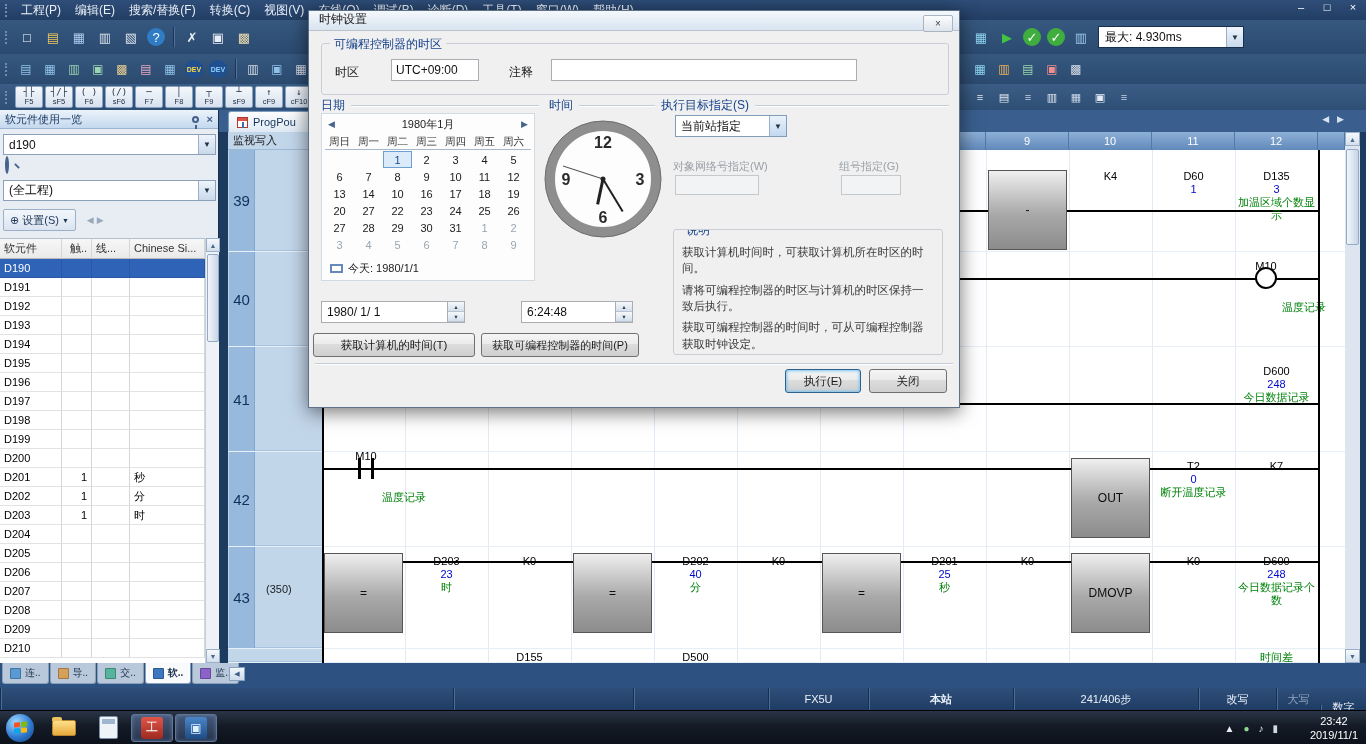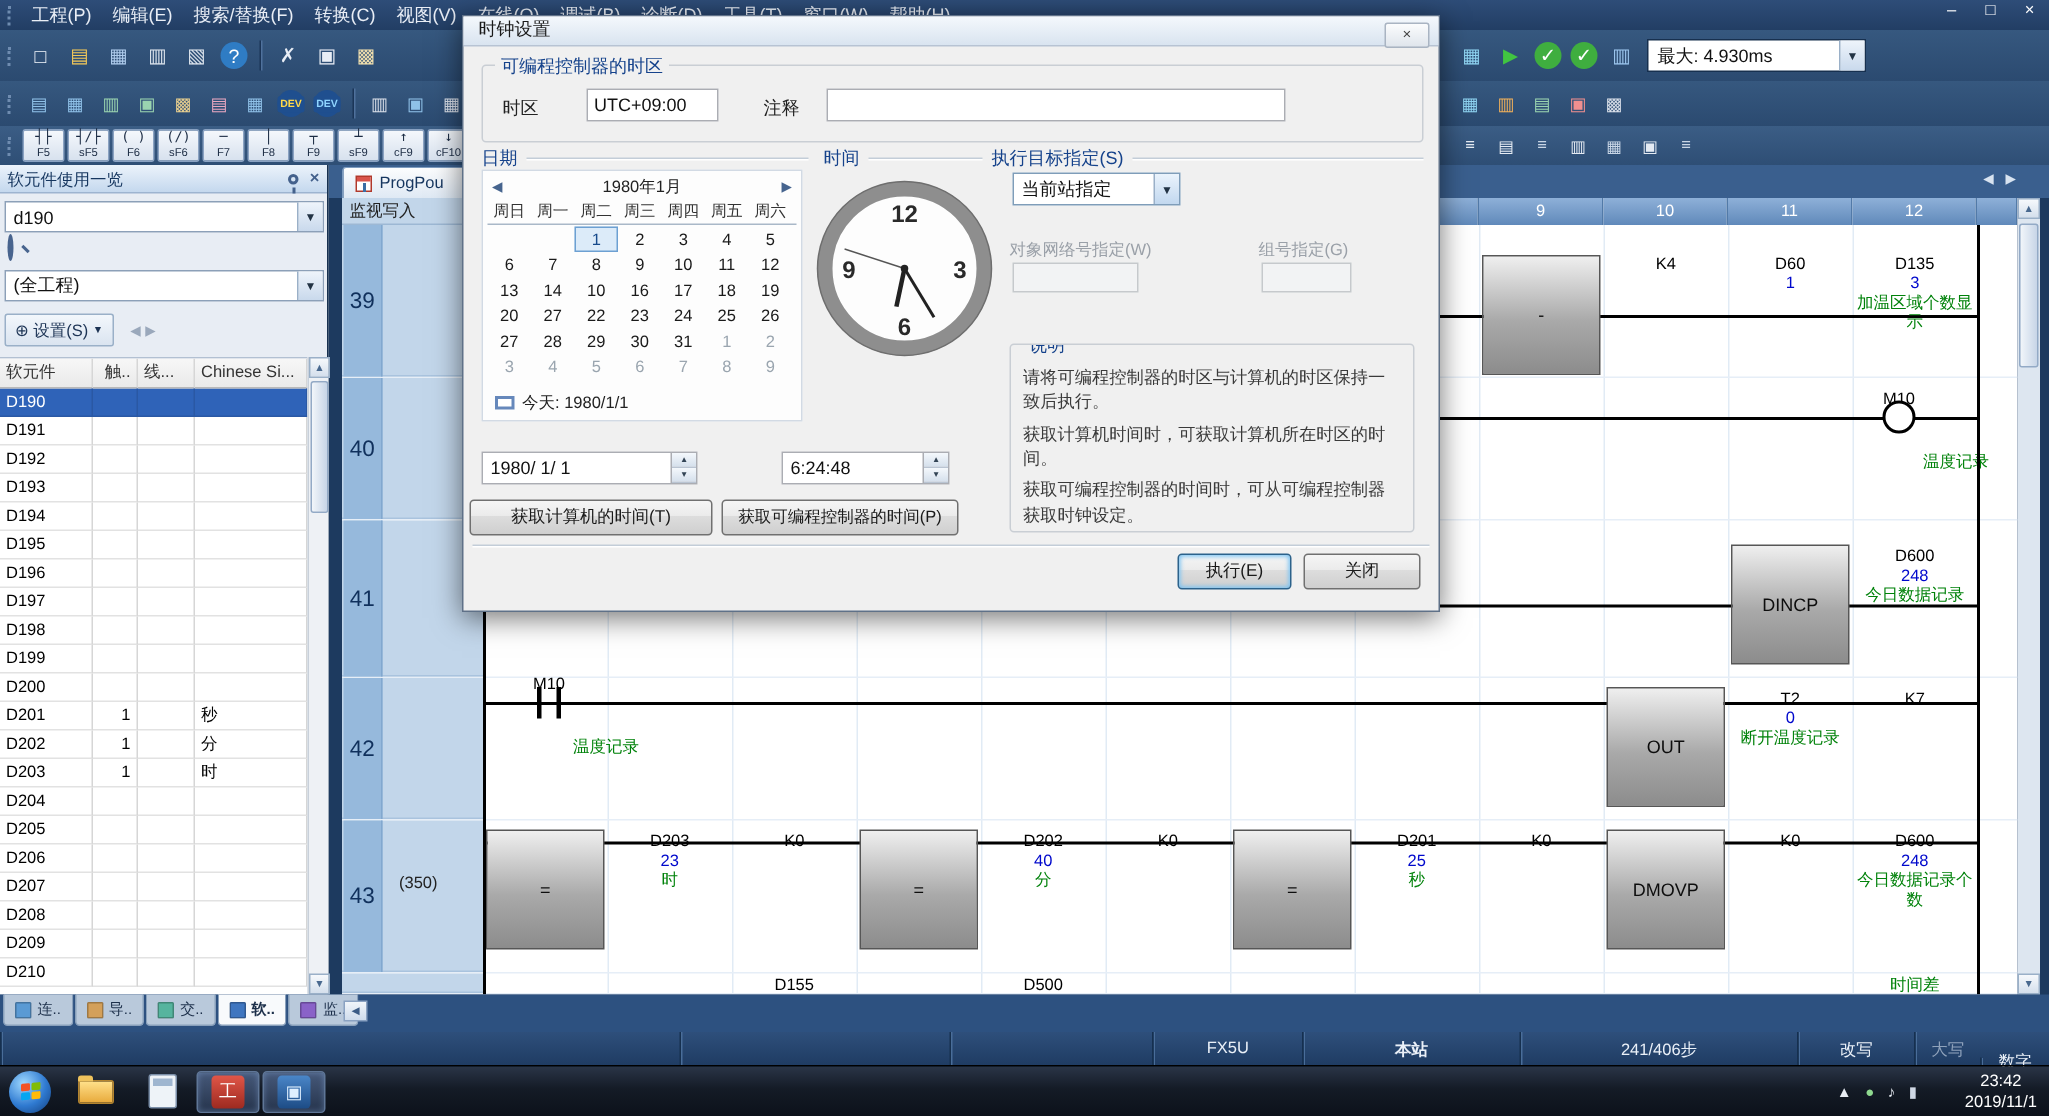--- a/index.html
+++ b/index.html
@@ -636,21 +636,20 @@
         <div class="rnum">40</div>
         <div class="wire" style="top: 26px; left: 94px; width: 996px;"></div>
         <div class="clabel" style="left: 1006px; top: 8px;">M10</div>
         <div class="coil" style="left: 1027px; top: 15px;"></div>
         <div class="ccom" style="left: 978px; top: 48px;">温度记录</div>
       </div>
       <div class="rung" style="top: 215px; height: 105px;">
         <div class="rmarg"></div>
         <div class="rnum">41</div>
         <div class="wire" style="top: 56px; left: 94px; width: 996px;"></div>
-        <div class="lblock" style="left: 926px; top: 16px; height: 80px;">DINCP</div>
         <div class="op" style="left: 1007px; top: 18px;">
           <div class="nm">D600</div>
           <div class="vl">248</div>
           <div class="cm">今日数据记录</div>
         </div>
       </div>
       <div class="rung" style="top: 320px; height: 95px;">
         <div class="rmarg"></div>
         <div class="rnum">42</div>
         <div class="wire" style="top: 16px; left: 94px; width: 996px;"></div>
@@ -935,22 +934,22 @@
       <div class="dinput dis" style="left:366px;top:138px;width:84px;height:20px">
         <span></span>
       </div>
       <span class="dlbl dis" style="left:530px;top:122px;font-size:11px">组号指定(G)</span>
       <div class="dinput dis" style="left:532px;top:138px;width:60px;height:20px">
         <span></span>
       </div>
 
       <div class="gbox" style="left:364px;top:192px;width:270px;height:126px;overflow:hidden">
         <span class="gbl">说明</span>
+        <p class="note">获取计算机时间时，可获取计算机所在时区的时间。</p>
         <p class="note">请将可编程控制器的时区与计算机的时区保持一致后执行。</p>
-        <p class="note">获取计算机时间时，可获取计算机所在时区的时间。</p>
         <p class="note">获取可编程控制器的时间时，可从可编程控制器获取时钟设定。</p>
       </div>
 
       <div class="dspin" style="left:12px;top:264px;width:144px">
         <span>1980/ 1/ 1</span>
         <span class="spinbtns">
           <i>▲</i>
             <i>▼</i>
         </span>
       </div>

